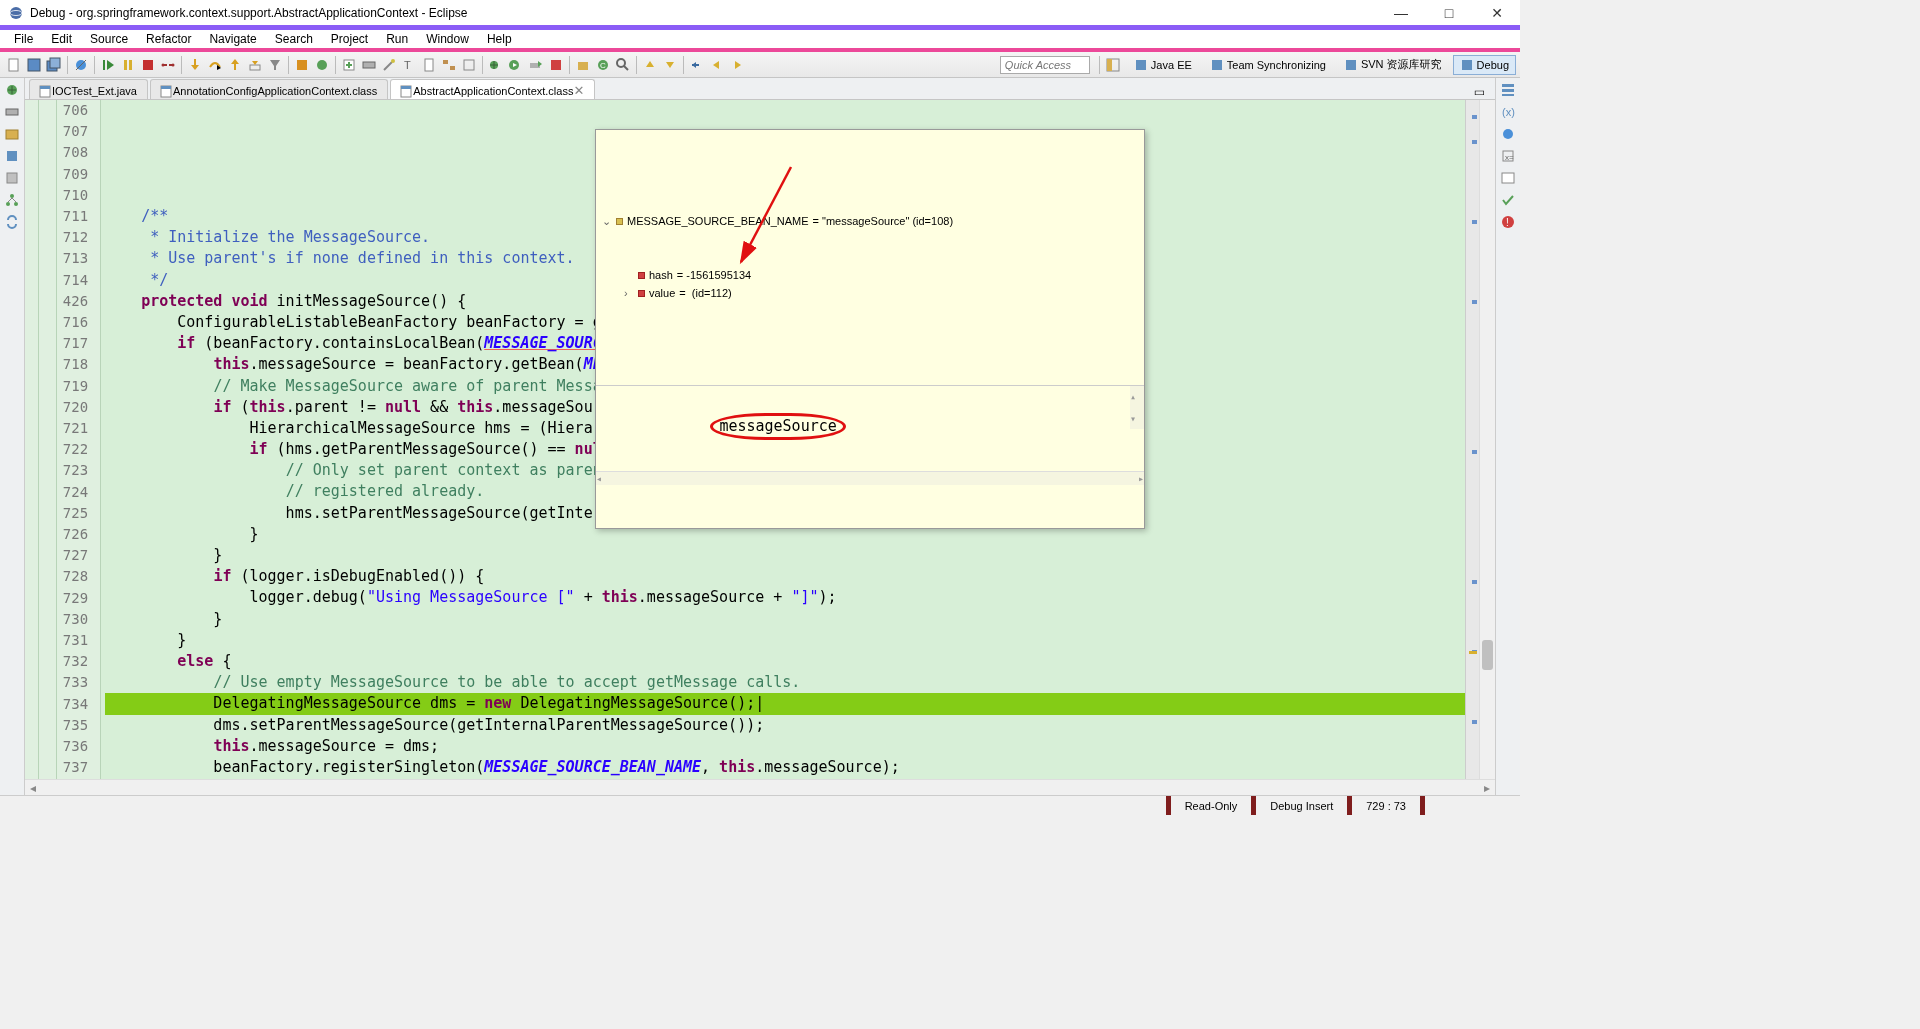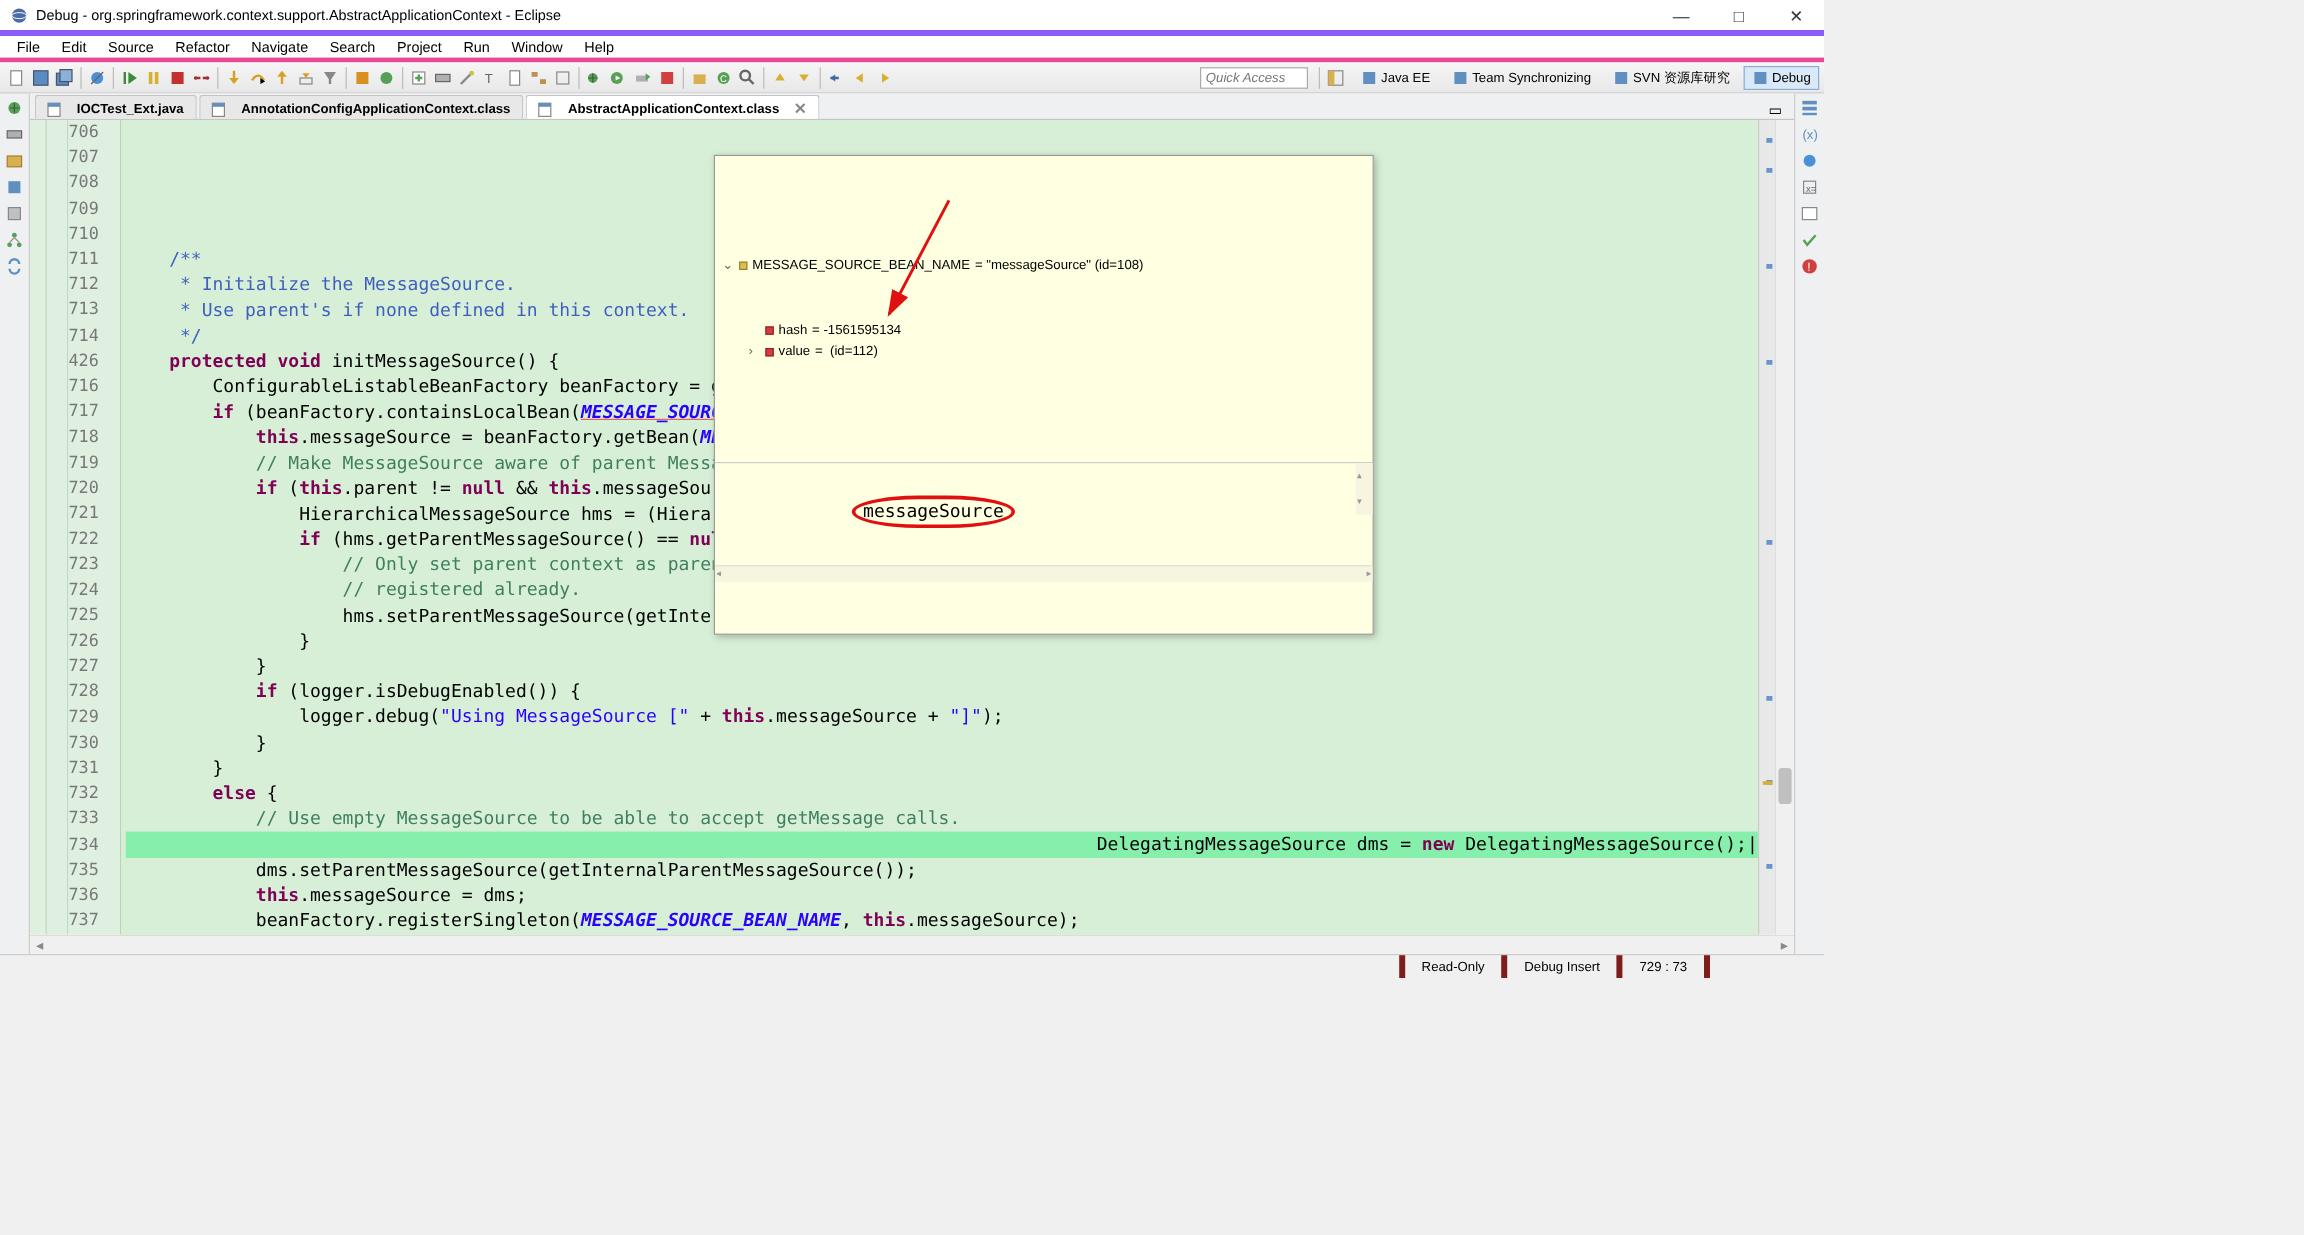--- a/index.html
+++ b/index.html
@@ -20,32 +20,32 @@
 .persp { padding: 2px 6px; border: 1px solid transparent; display: flex; align-items: center; gap: 3px; font-size: 11px; cursor: pointer; }
 .persp.active { border: 1px solid #8aaed6; background: #dae9f7; }
 .persp .pi { width: 14px; height: 14px; display: inline-block; }
 .main { display: flex; height: calc(100% - 30px - 22px - 26px - 20px); }
 .leftbar { width: 25px; background: #eef0f2; border-right: 1px solid #ccc; display: flex; flex-direction: column; align-items: center; padding-top: 4px; gap: 6px; }
 .leftbar .lb { width: 16px; height: 16px; cursor: pointer; }
 .rightbar { width: 25px; background: #eef0f2; border-left: 1px solid #ccc; display: flex; flex-direction: column; align-items: center; padding-top: 4px; gap: 6px; }
 .rightbar .rb { width: 16px; height: 16px; cursor: pointer; }
 .editor-area { flex: 1; display: flex; flex-direction: column; background: #fff; position: relative; }
 .tabs { height: 22px; display: flex; align-items: flex-end; background: #eef0f2; border-bottom: 1px solid #c5c5c5; padding-left: 4px; }
-.tab { height: 20px; padding: 2px 10px 0 8px; border: 1px solid #c5c5c5; border-bottom: none; margin-right: 2px; background: #e8e8e8; display: flex; align-items: center; gap: 12px; font-size: 11px; cursor: pointer; border-radius: 3px 3px 0 0; font-weight: bold; }
+.tab { height: 20px; padding: 2px 10px 0 8px; border: 1px solid #c5c5c5; border-bottom: none; margin-right: 2px; background: #e8e8e8; display: flex; align-items: center; gap: 0; font-size: 11px; cursor: pointer; border-radius: 3px 3px 0 0; }
 .tab.active { background: #fff; }
 .tab .ti { width: 14px; height: 14px; }
 .tab .close { font-size: 13px; color: #888; line-height: 1; }
 .tabs .min { margin-left: auto; margin-right: 6px; padding: 0 4px; cursor:pointer; }
 .code-area { flex: 1; display: flex; overflow: hidden; position: relative; }
 .marker-bar { width: 14px; background: #e0f0e0; border-right: 1px solid #b8d4b8; }
 .ruler { width: 18px; background: #e0f0e0; border-right: 1px solid #b8d4b8; }
-.gutter { width: 44px; background: #e0f0e0; border-right: 1px solid #b8d4b8; text-align: left; padding-right: 6px; font-family: Consolas, monospace; font-size: 14px; color: #787878; line-height: 21.2px; padding-top: 0; }
+.gutter { width: 44px; background: #e0f0e0; border-right: 1px solid #b8d4b8; text-align: center; padding-right: 6px; font-family: Consolas, monospace; font-size: 14px; color: #787878; line-height: 21.2px; padding-top: 0; }
 .code { flex: 1; background: #d7efd7; font-family: Consolas, monospace; font-size: 15px; line-height: 21.2px; white-space: pre; overflow: auto; padding-left: 4px; position: relative; }
 .code .ln { display: block; height: 21.2px; }
-.code .current-line { background: #86efac; text-align: right; }
+.code .current-line { background: #84cc16; }
 .kw { color: #7f0055; font-weight: bold; }
 .com { color: #3f7f5f; }
 .jd { color: #3f5fbf; }
 .str { color: #2a00ff; }
 .const { color: #2a00ff; font-style: italic; font-weight: bold; }
 .underline { text-decoration: underline; text-decoration-color: rgba(255,0,0,0.6); }
 .overview { width: 14px; background: #e8e8e8; border-left: 1px solid #ccc; position: relative; }
 .overview .mk { position: absolute; right: 2px; width: 5px; height: 4px; background: #6a93cc; }
 .vscroll { width: 16px; background: #f0f0f0; border-left: 1px solid #ddd; position: relative; }
 .vscroll .thumb { position: absolute; left: 2px; right: 2px; top: 540px; height: 30px; background: #c0c0c0; border-radius: 3px; }

